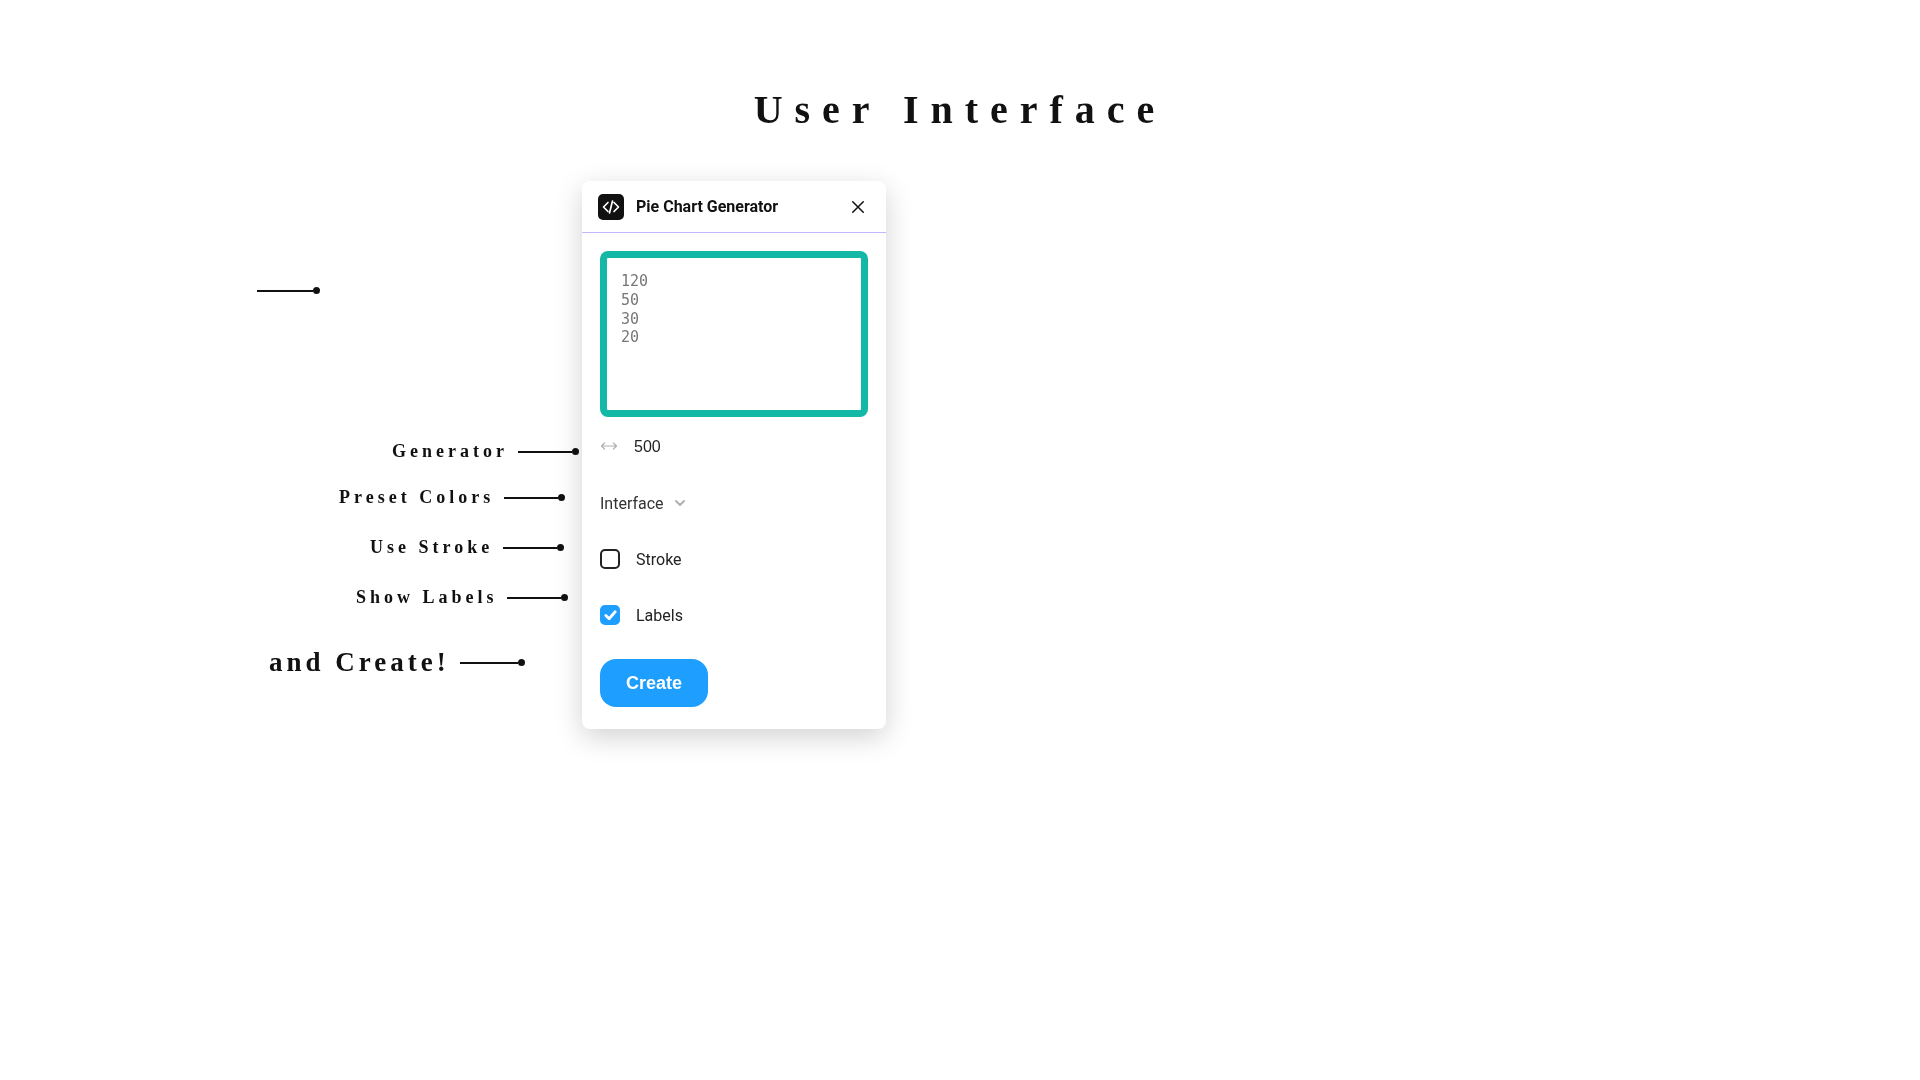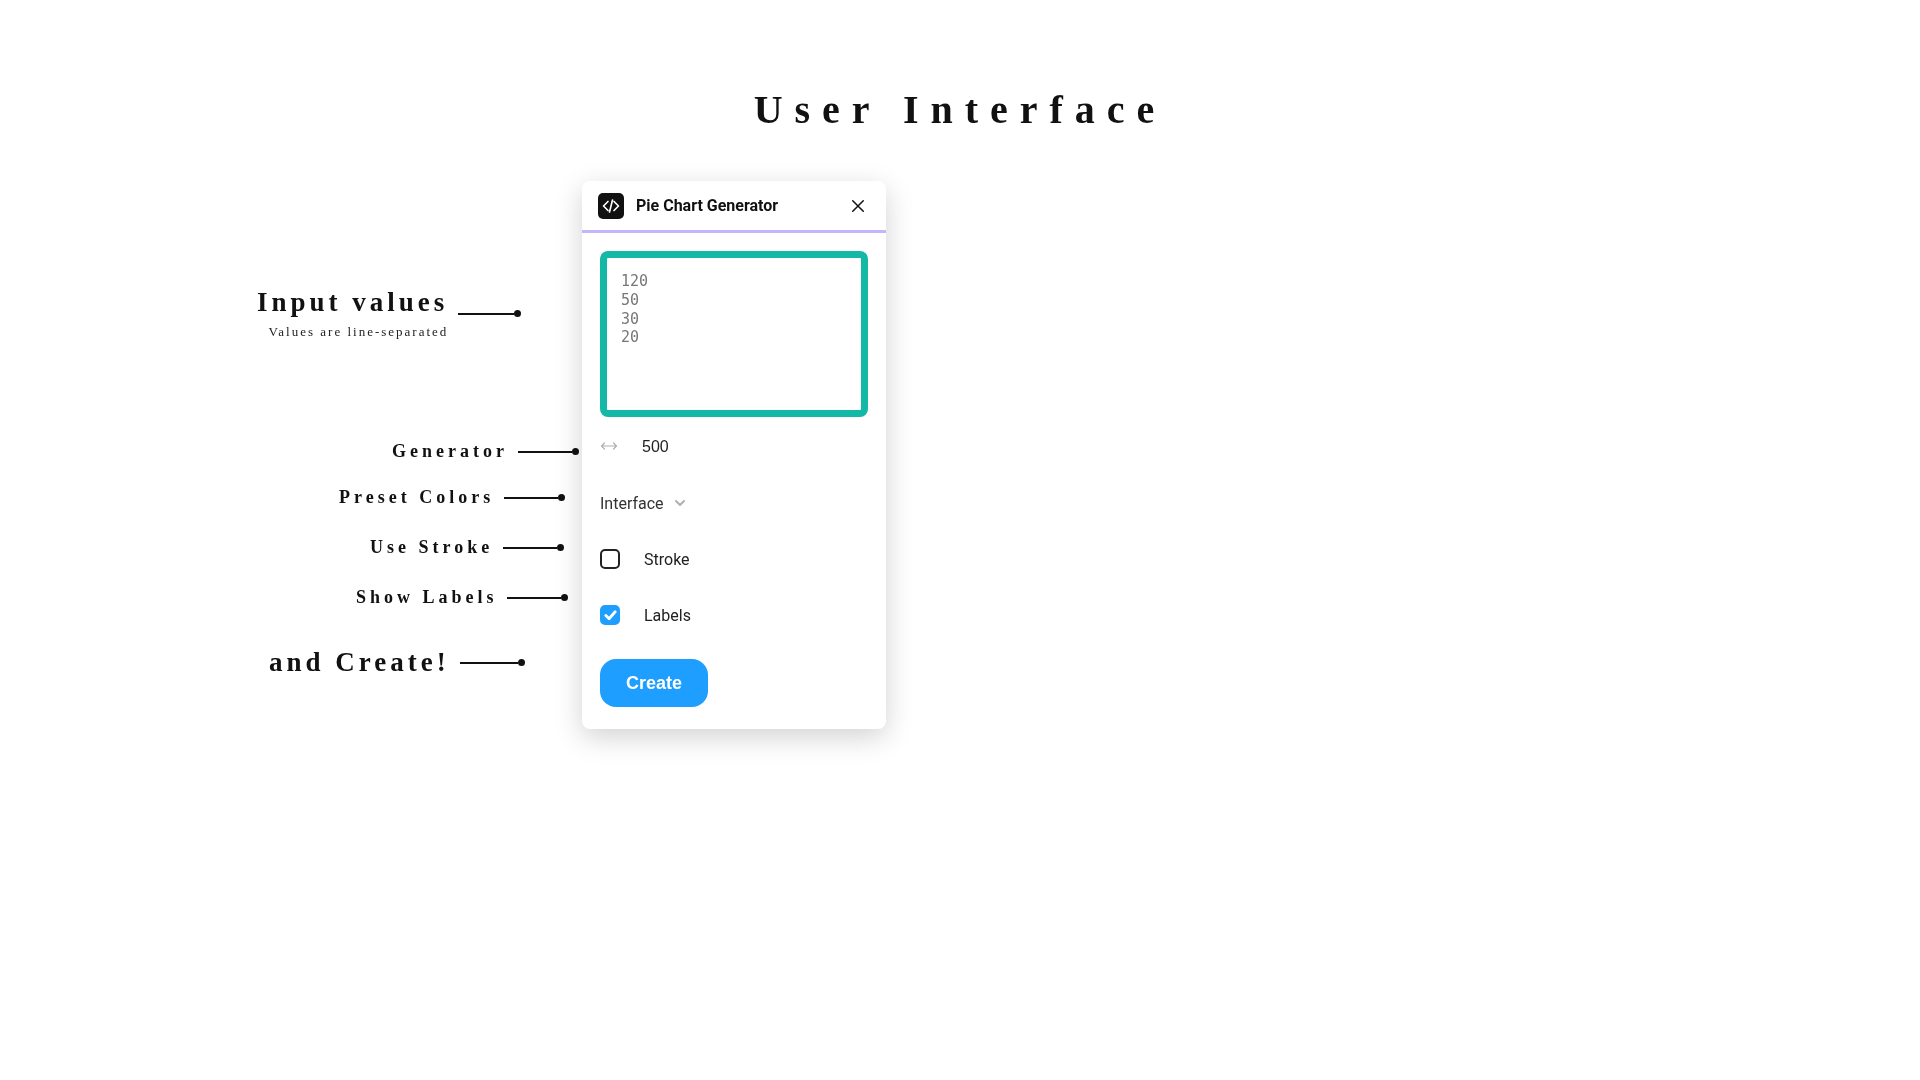--- a/index.html
+++ b/index.html
@@ -30,21 +30,21 @@
     width: 304px;
     height: 548px;
     background: #ffffff;
     border-radius: 8px;
     box-shadow: 0 8px 28px rgba(0,0,0,0.18);
     display: flex;
     flex-direction: column;
   }
   .panel-header {
     height: 58px;
-    border-bottom: 3px solid #c4b5fd;
+    border-bottom: 1px solid #c4b5fd;
     display: flex;
     align-items: center;
     padding: 0 16px;
   }
   .code-icon {
     width: 26px;
     height: 26px;
     background: #111;
     border-radius: 5px;
     display: flex;
@@ -83,21 +83,21 @@
     font-family: "SF Mono", Menlo, Monaco, Consolas, monospace;
     font-size: 15px;
     line-height: 1.25;
     color: #777;
     resize: none;
     background: #fff;
   }
   .row {
     display: flex;
     align-items: center;
-    gap: 24px;
+    gap: 16px;
     height: 28px;
     margin-top: 10px;
   }
   .row.first-row { margin-top: -2px; }
   .harrow-icon svg { width: 18px; height: 14px; stroke: #b0b0b0; stroke-width: 1.6; fill: none; }
   .field-value {
     font-size: 16px;
     color: #222;
   }
   .dropdown {
@@ -176,24 +176,20 @@
     background: #111;
     border-radius: 50%;
   }
 </style>
 </head>
 <body>
 
 <div class="page-title">User Interface</div>
 
 <div class="annotation" style="top: 287px; left: 257px;">
-  <div class="annot-block">
-    <div class="annot-text large">Input values</div>
-    <div class="annot-sub">Values are line-separated</div>
-  </div>
   <div class="connector">
     <div class="connector-line" style="width: 56px;"></div>
     <div class="connector-dot"></div>
   </div>
 </div>
 
 <div class="annotation" style="top: 441px; left: 392px;">
   <div class="annot-text medium">Generator</div>
   <div class="connector">
     <div class="connector-line" style="width: 54px;"></div>

